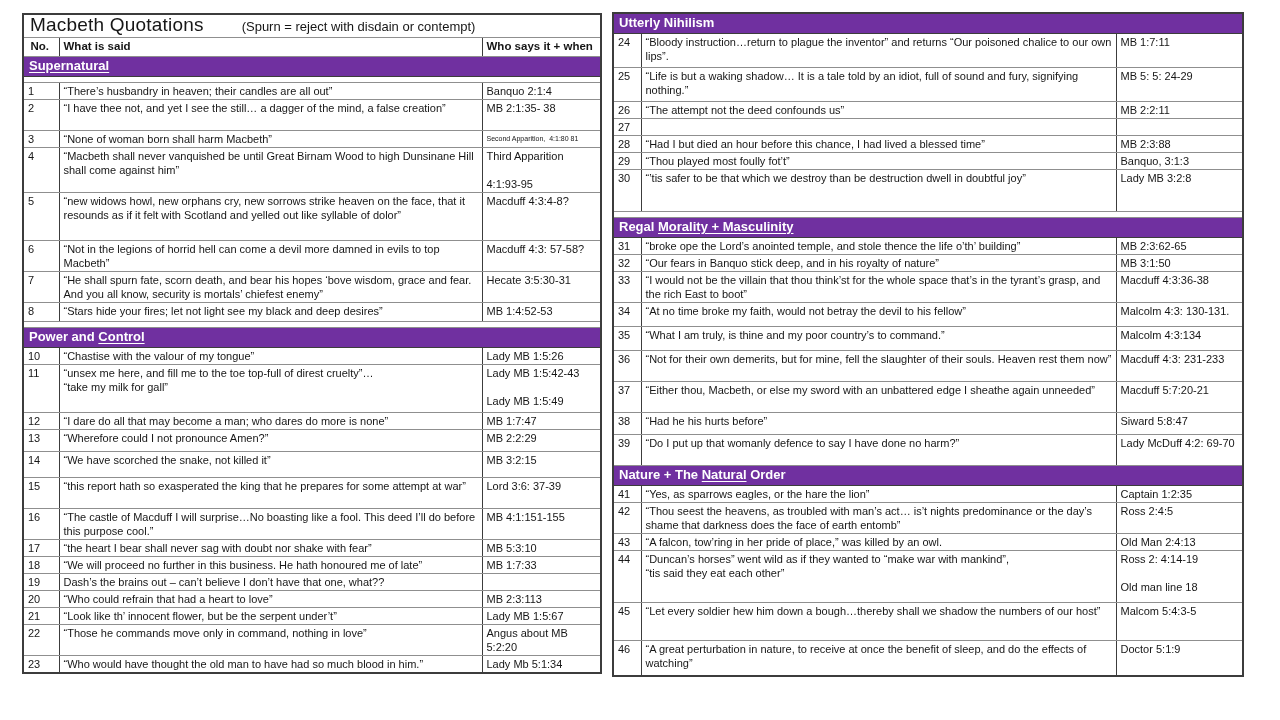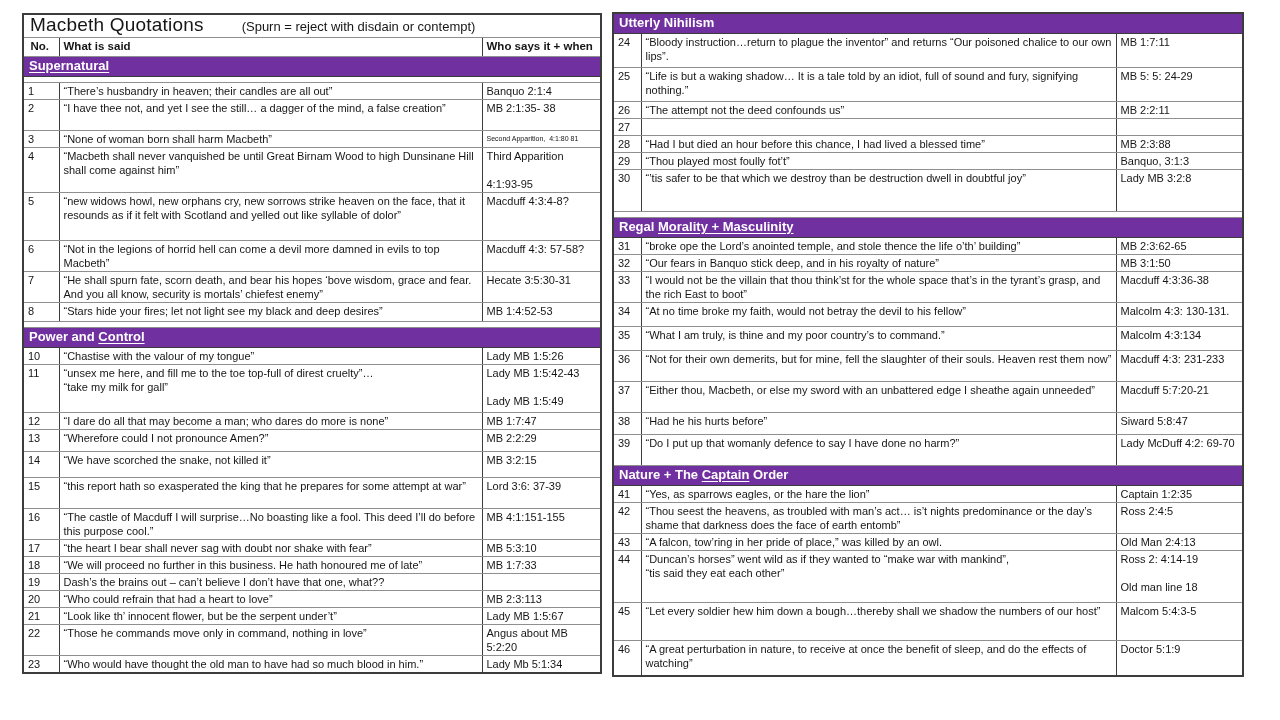--- a/index.html
+++ b/index.html
@@ -276,21 +276,21 @@
         <td class="no-cell">38</td>
         <td class="quote-cell">“Had he his hurts before”</td>
         <td class="who-cell">Siward 5:8:47</td>
       </tr>
       <tr class="data-row" style="height: 31px;">
         <td class="no-cell">39</td>
         <td class="quote-cell">“Do I put up that womanly defence to say I have done no harm?”</td>
         <td class="who-cell">Lady McDuff 4:2: 69-70</td>
       </tr>
       <tr class="band-row" style="height: 20px;">
-        <td class="band-cell" colspan="3"><span class="band-seg">Nature + The </span><span class="band-seg u">Captain</span><span class="band-seg"> Order</span></td>
+        <td class="band-cell" colspan="3"><span class="band-seg">Nature + The </span><span class="band-seg u">Natural</span><span class="band-seg"> Order</span></td>
       </tr>
       <tr class="data-row" style="height: 17px;">
         <td class="no-cell">41</td>
         <td class="quote-cell">“Yes, as sparrows eagles, or the hare the lion”</td>
         <td class="who-cell">Captain 1:2:35</td>
       </tr>
       <tr class="data-row" style="height: 31px; padding-left: 21px;">
         <td class="no-cell">42</td>
         <td class="quote-cell">“Thou seest the heavens, as troubled with man’s act… is’t nights predominance or the day’s shame that darkness does the face of earth entomb”</td>
         <td class="who-cell">Ross 2:4:5</td>

